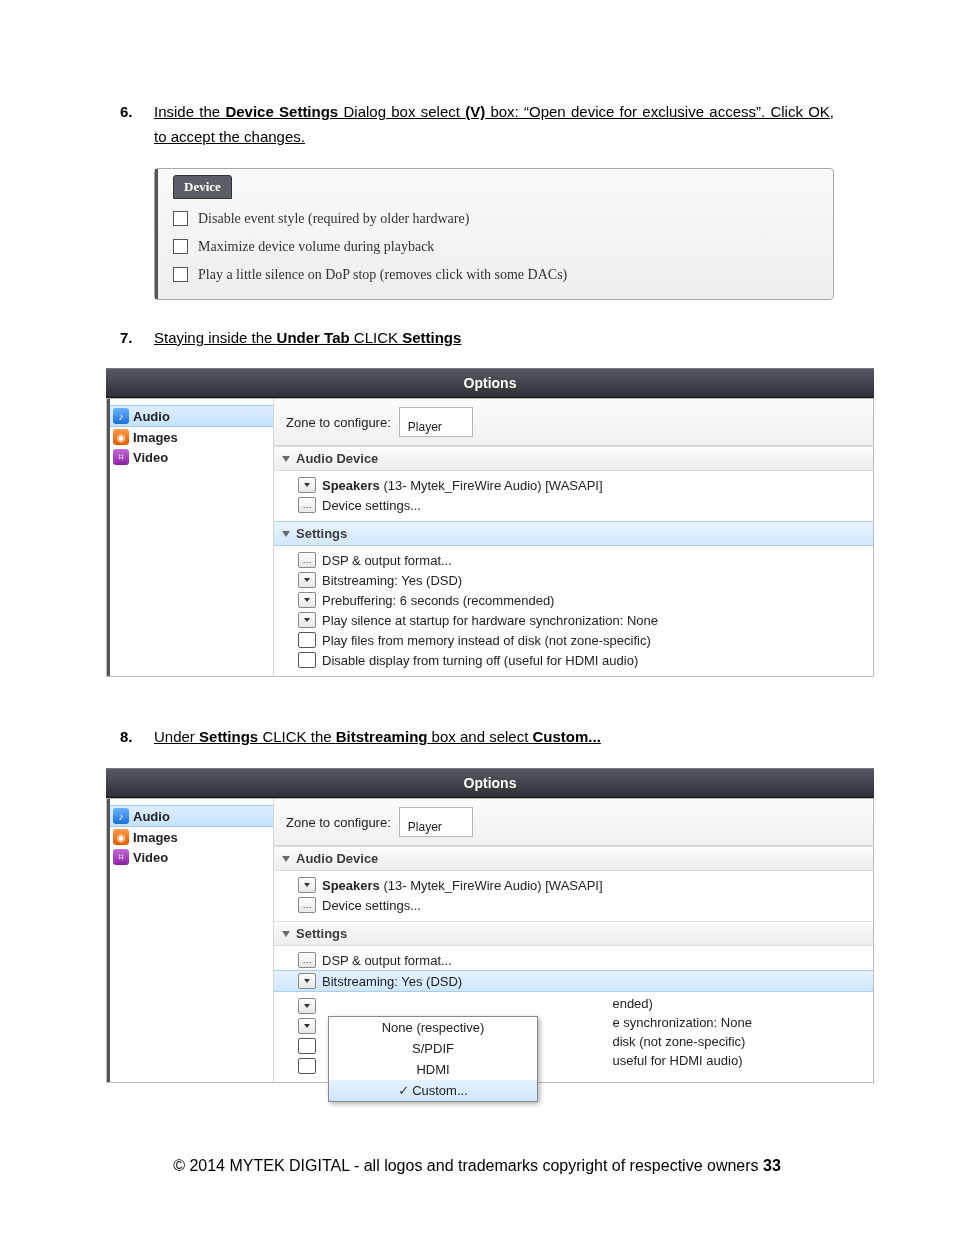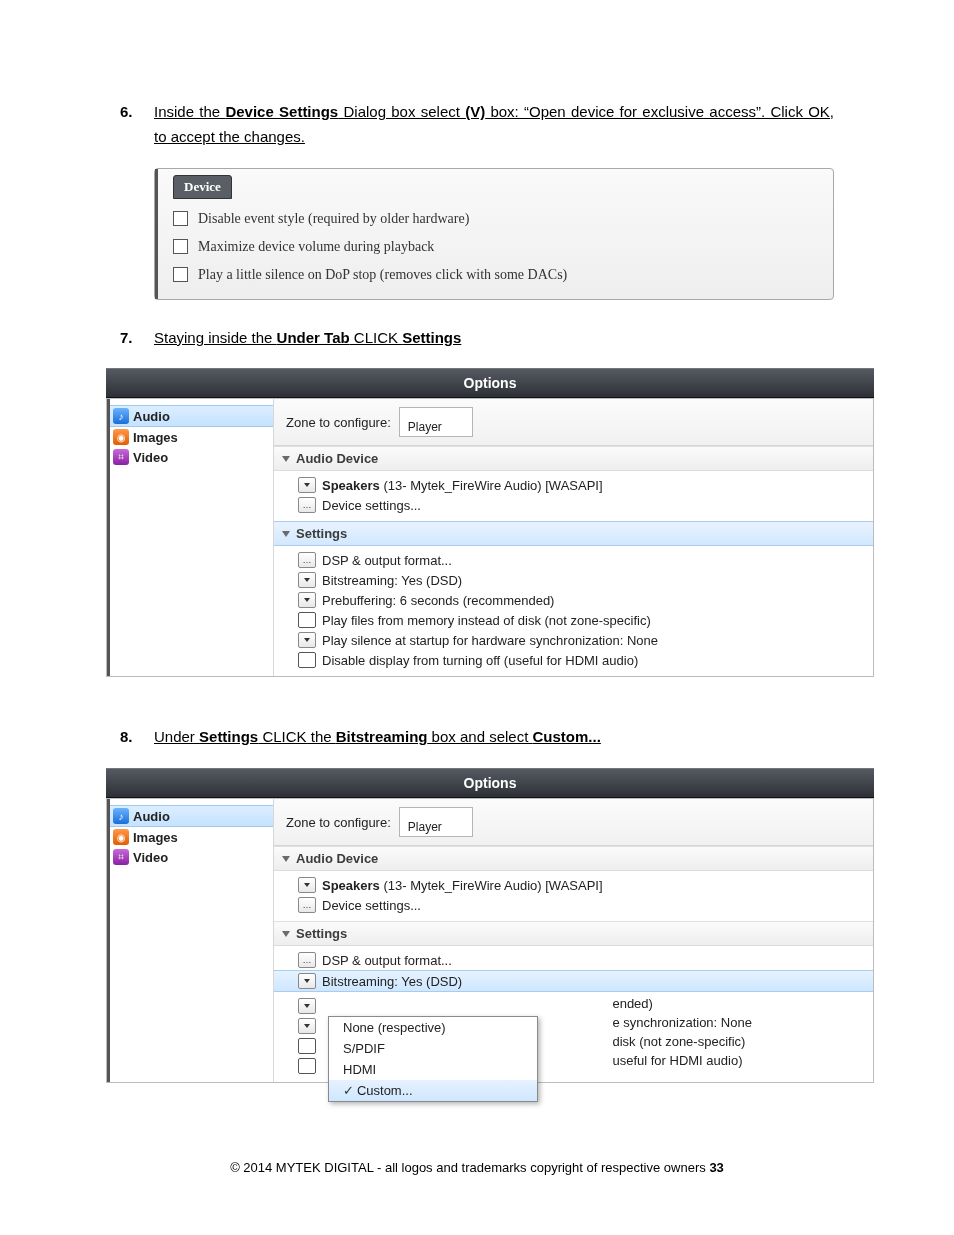--- a/index.html
+++ b/index.html
@@ -30,33 +30,33 @@
   .sideitem .slabel{font-weight:bold;color:#222;}
   .content{flex:1;padding:0;position:relative;font-size:13px;color:#222;border-left:1px solid #d7d7d7;}
   .left-shadow{position:absolute;left:0;top:0;bottom:0;width:3px;background:#555;}
   .zonebar{display:flex;align-items:center;padding:8px 12px;background:linear-gradient(#fbfbfb,#f1f1f1);border-bottom:1px solid #d5d5d5;}
   .zonelabel{margin-right:8px;}
   .zonefield{border:1px solid #b5b5b5;background:#fff;padding:12px 30px 2px 8px;font-size:12px;}
   .section-hdr{display:flex;align-items:center;background:linear-gradient(#fbfbfb,#eeeeee);border-top:1px solid #e0e0e0;border-bottom:1px solid #dcdcdc;padding:4px 8px;font-weight:bold;color:#3c3c3c;}
   .section-hdr.highlight{background:linear-gradient(#e9f3ff,#d2e8ff);border-top:1px solid #a8cdf0;border-bottom:1px solid #a8cdf0;}
   .tri{width:0;height:0;border-left:4px solid transparent;border-right:4px solid transparent;border-top:6px solid #6b6b6b;margin-right:6px;}
   .rows{padding:4px 8px 6px 24px;}
-  .row{display:flex;align-items:center;padding:2px 0;position:relative;}
+  .row{display:flex;align-items:center;padding:2px 0;position:relative;text-align:center;}
   .row.highlight{background:linear-gradient(#e6f2ff,#cee7ff);margin:0 -8px 0 -24px;padding:2px 8px 2px 24px;border-top:1px solid #a8cdf0;border-bottom:1px solid #a8cdf0;}
   .mini{width:16px;height:14px;border:1px solid #888;border-radius:2px;background:linear-gradient(#fff,#e8e8e8);margin-right:6px;display:flex;align-items:center;justify-content:center;font-size:9px;color:#333;flex:0 0 16px;}
   .mini .dd{width:0;height:0;border-left:3px solid transparent;border-right:3px solid transparent;border-top:4px solid #333;}
   .emph{font-weight:bold;}
   .popup{position:absolute;left:30px;top:100%;width:208px;background:#fff;border:1px solid #8a8a8a;box-shadow:2px 2px 5px rgba(0,0,0,0.3);z-index:5;font-size:13px;}
   .popup .prow{padding:3px 14px;}
   .popup .prow.sel{background:linear-gradient(#e6f2ff,#cee7ff);}
   .check{color:#333;margin-right:3px;}
   .lowercol{position:absolute;left:56.5%;top:0;bottom:0;padding-top:2px;}
   .lower{position:relative;padding:4px 8px 6px 24px;}
   .lower .row{padding:2px 0;}
-  .footer{position:absolute;bottom:60px;left:0;right:0;text-align:center;font-size:13px;}
+  .footer{position:absolute;bottom:60px;left:0;right:0;text-align:center;font-size:16px;}
   .footer .pg{font-weight:bold;}
 </style>
 </head>
 <body>
 
 <div class="page">
 
   <div class="step">
     <div class="num">6.</div>
     <div class="body">
@@ -144,28 +144,28 @@
               </span>
               <span>Bitstreaming: Yes (DSD)</span>
             </div>
           <div class="row">
               <span class="mini">
                 <span class="dd"></span>
               </span>
               <span>Prebuffering: 6 seconds (recommended)</span>
             </div>
           <div class="row">
+              <span class="mini">
+                <span class="dd"></span>
+              </span>
+              <span>Play silence at startup for hardware synchronization: None</span>
+            </div>
+          <div class="row">
               <span class="mini" style="border:1px solid #555;background:#fff;"></span>
               <span>Play files from memory instead of disk (not zone-specific)</span>
-            </div>
-          <div class="row">
-              <span class="mini">
-                <span class="dd"></span>
-              </span>
-              <span>Play silence at startup for hardware synchronization: None</span>
             </div>
           <div class="row">
               <span class="mini" style="border:1px solid #555;background:#fff;"></span>
               <span>Disable display from turning off (useful for HDMI audio)</span>
             </div>
         </div>
       </div>
     </div>
   </div>
 

